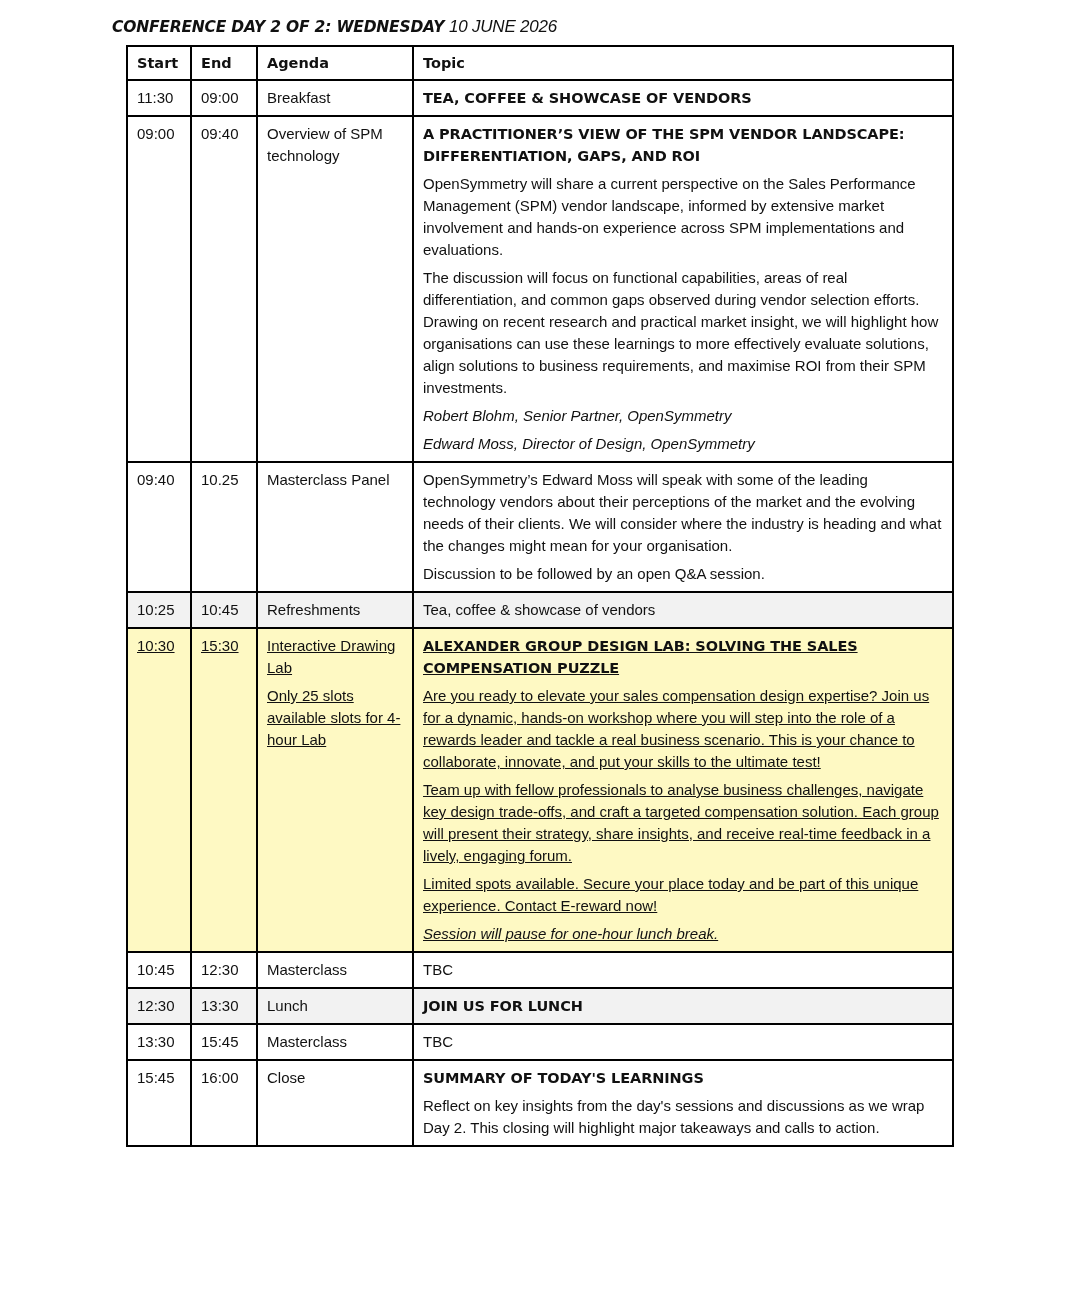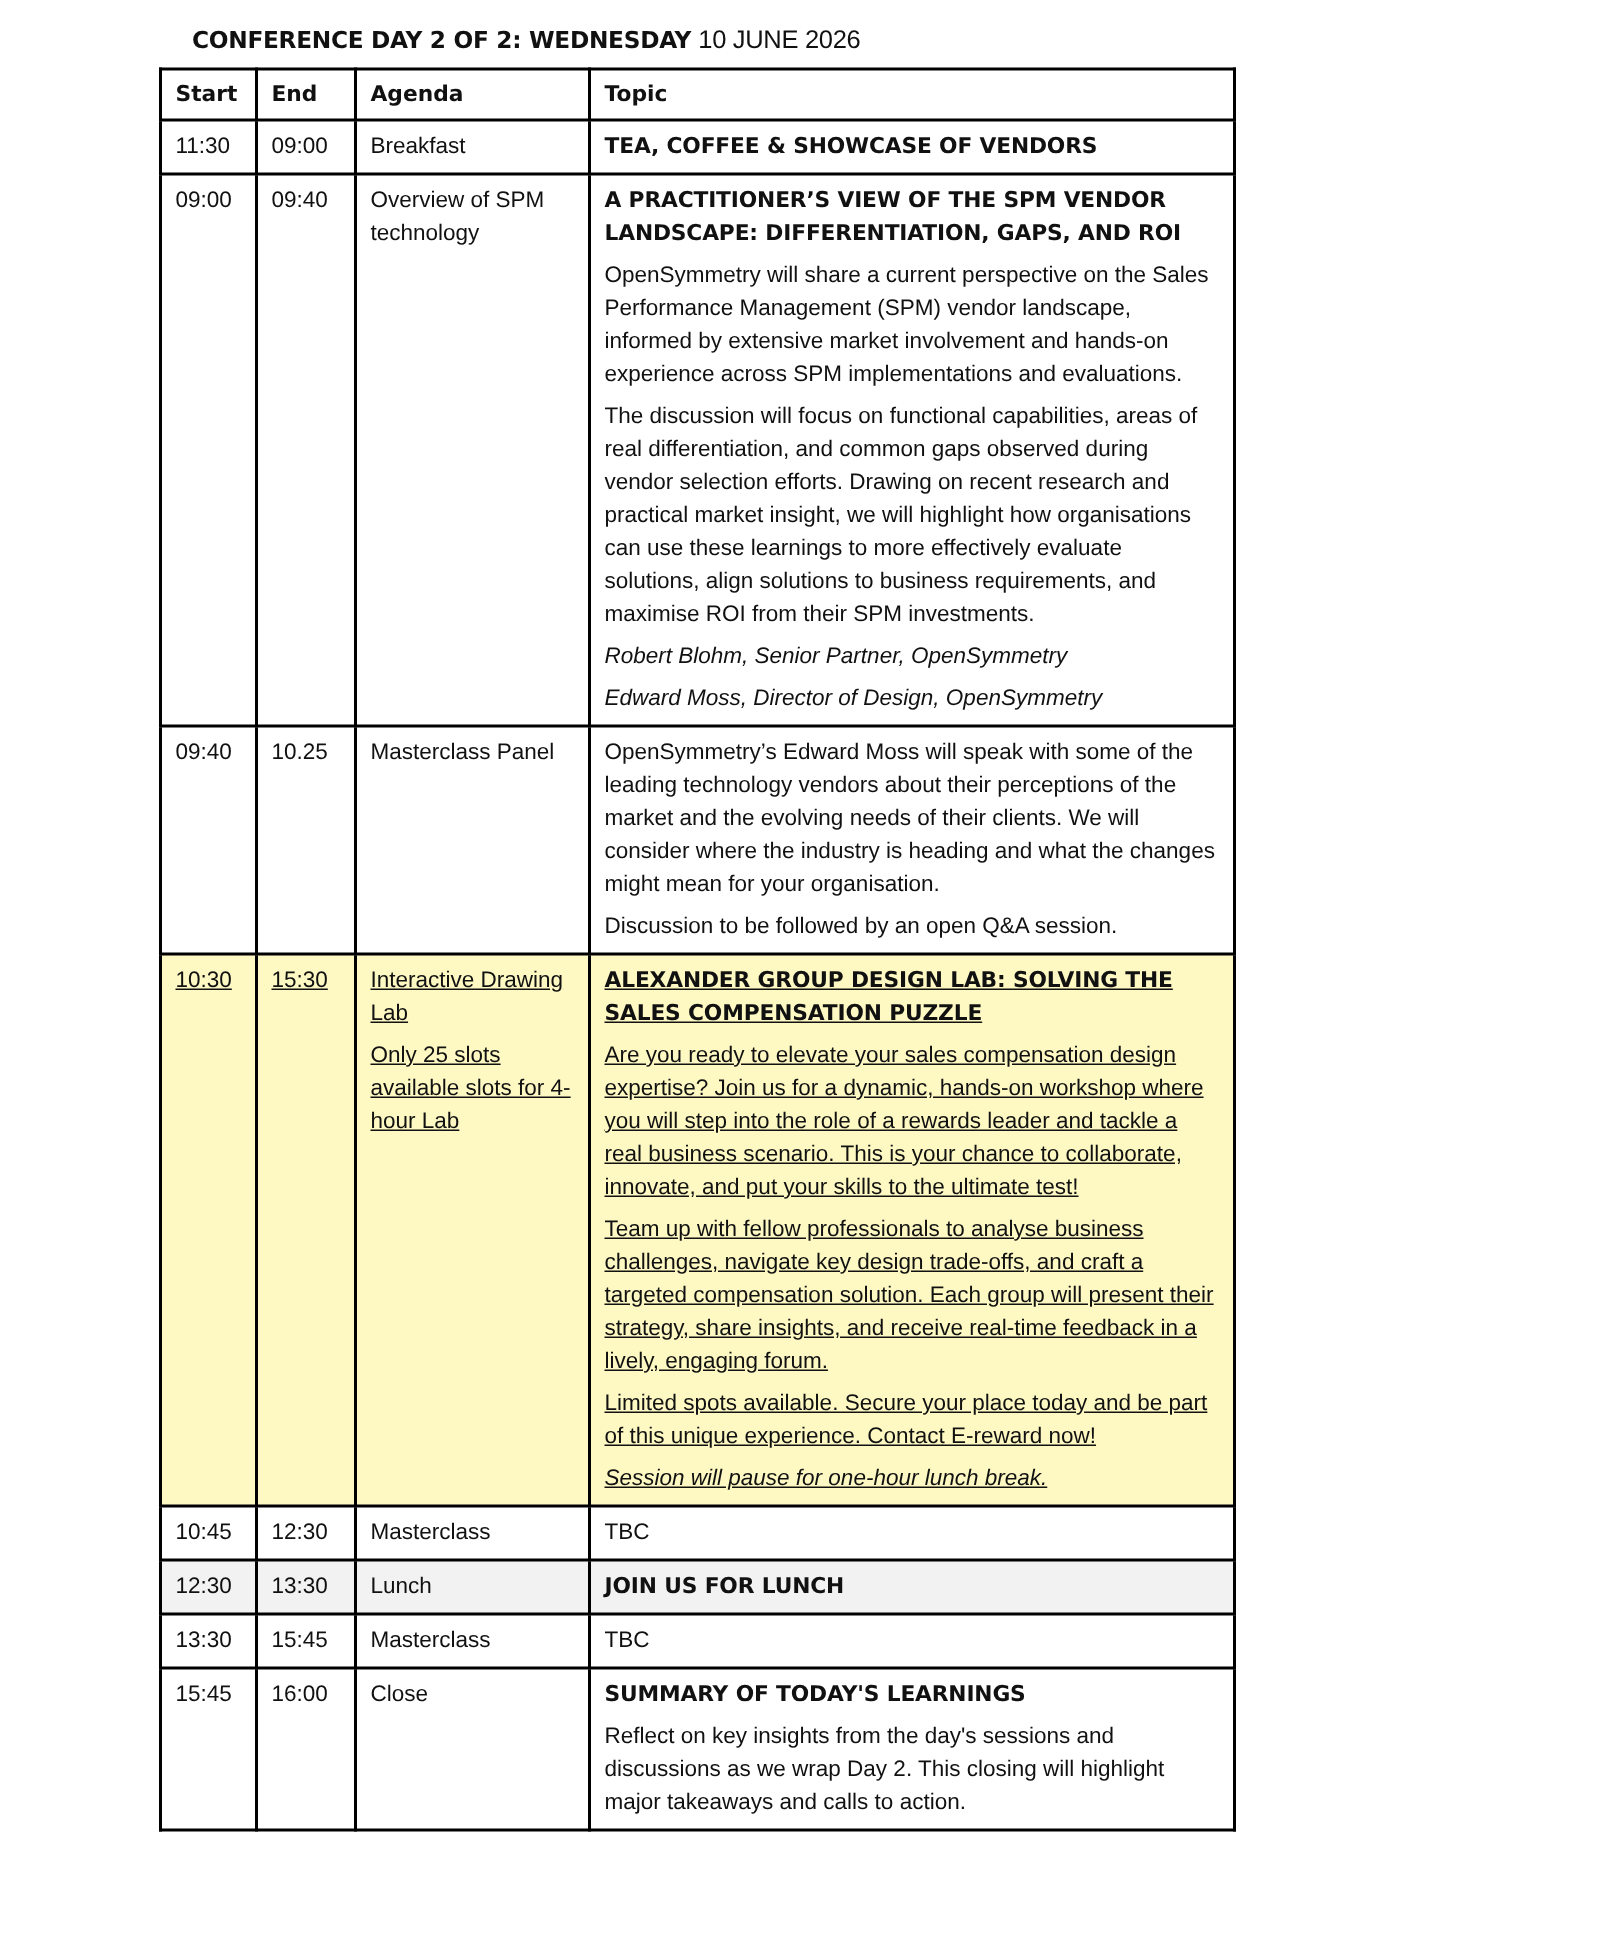--- a/index.html
+++ b/index.html
@@ -1,28 +1,28 @@
 <!DOCTYPE html>
 <html><head>
 <meta charset="utf-8">
 <style>
   html, body { margin: 0; padding: 0; background: #ffffff; }
   body {
     width: 1068px; height: 1292px; position: relative; overflow: hidden;
     font-family: "DejaVu Sans", sans-serif; color: #111111;
   }
   .page-title {
-    position: absolute; left: 128px; top: 17px;
-    font-size: 15.5px; line-height: 20px; letter-spacing: -0.2px; white-space: nowrap;
+    position: absolute; left: 112px; top: 17px;
+    font-size: 15.5px; line-height: 20px; letter-spacing: -0.2px; white-space: nowrap; font-style: italic;
   }
   .page-title .t-bold { font-weight: bold; }
   .page-title .t-date { font-weight: normal; font-family: "Liberation Sans", sans-serif; font-size: 17px; }
   table.agenda {
-    position: absolute; left: 106px; top: 45px;
-    width: 718px; border-collapse: collapse; table-layout: fixed; border-radius: 12px;
+    position: absolute; left: 126px; top: 45px;
+    width: 828px; border-collapse: collapse; table-layout: fixed; border-radius: 12px;
   }
   table.agenda td, table.agenda th {
     border: 2px solid #000;
     vertical-align: top;
     padding: 6px 9px 6px 9px;
     font-size: 15px; line-height: 22px;
     font-family: "Liberation Sans", sans-serif;
     font-weight: normal;
     text-align: left;
   }
@@ -94,20 +94,28 @@
     <tr>
       <td class="time">09:40</td>
       <td class="time">10.25</td>
       <td>Masterclass Panel</td>
       <td>
         <p class="para">OpenSymmetry’s Edward Moss will speak with some of the leading technology vendors about their perceptions of the market and the evolving needs of their clients. We will consider where the industry is heading and what the changes might mean for your organisation.</p>
         <p class="para">Discussion to be followed by an open Q&amp;A session.</p>
       </td>
     </tr>
 
+    <tr class="grey">
+      <td class="time">10:25</td>
+      <td class="time">10:45</td>
+      <td>Refreshments</td>
+      <td>
+        <p class="para">Tea, coffee &amp; showcase of vendors</p>
+      </td>
+    </tr>
 
     <tr class="pink">
       <td class="time">10:30</td>
       <td class="time">15:30</td>
       <td>
         <div>Interactive Drawing Lab</div>
         <div class="agenda-note">Only 25 slots available slots for 4-hour Lab</div>
       </td>
       <td>
         <div class="topic-head">ALEXANDER GROUP DESIGN LAB: SOLVING THE SALES COMPENSATION PUZZLE</div>

